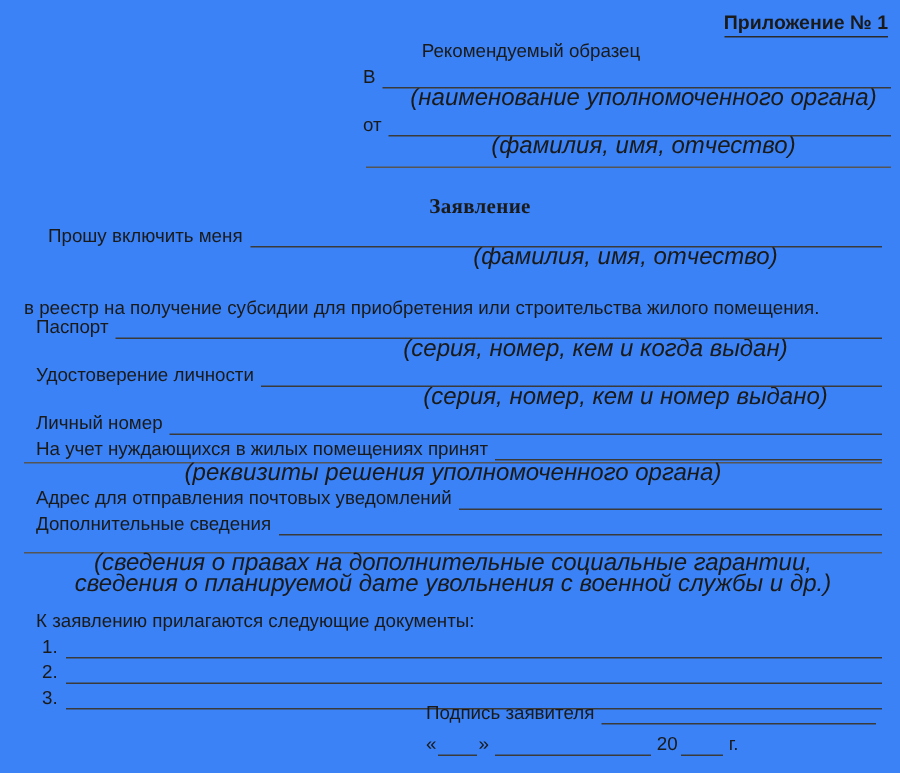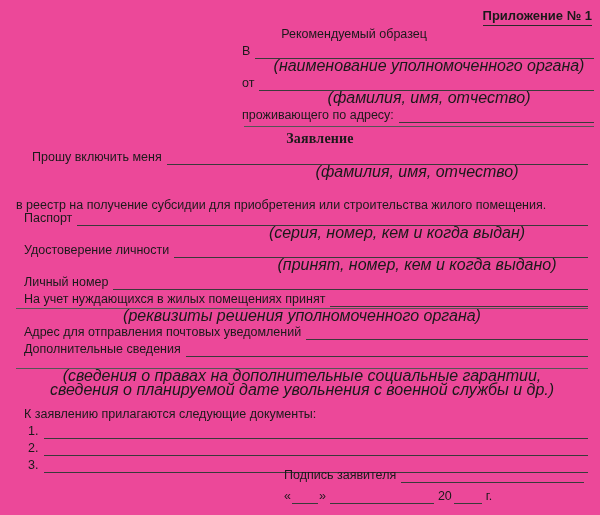--- a/index.html
+++ b/index.html
@@ -11,21 +11,21 @@
   body {
     font-family: "Liberation Sans", "DejaVu Sans", sans-serif;
     color: #1a1a1a;
     -webkit-font-smoothing: antialiased;
   }
 
   .page {
     position: relative;
     width: 600px;
     height: 515px;
-    background: #ec4899;
+    background: #3b82f6;
     overflow: hidden;
     box-sizing: border-box;
     padding: 0;
   }
 
   
   .row {
     position: relative;
     display: flex;
     align-items: flex-end;
@@ -233,24 +233,20 @@
     <div class="gap-3"></div>
 
     <div class="row">
       <span class="lbl">от</span>
       <span class="fill"></span>
     </div>
     <div class="caption">(фамилия, имя, отчество)</div>
 
     <div class="gap-3"></div>
 
-    <div class="row">
-      <span class="lbl">проживающего по адресу:</span>
-      <span class="fill"></span>
-    </div>
     <div class="addr-extra"></div>
   </div>
 
   <div class="doc-title">
     <span class="doc-title-inner">Заявление</span>
   </div>
 
   <div class="block b-request">
     <div class="row indent-1">
       <span class="lbl">Прошу включить меня</span>
@@ -270,21 +266,21 @@
       <span class="fill"></span>
     </div>
     <div class="caption cap-right-b">(серия, номер, кем и когда выдан)</div>
 
     <div class="gap-3"></div>
 
     <div class="row indent-2">
       <span class="lbl">Удостоверение личности</span>
       <span class="fill"></span>
     </div>
-    <div class="caption cap-right-c">(принят, номер, кем и когда выдано)</div>
+    <div class="caption cap-right-c">(серия, номер, кем и номер выдано)</div>
 
     <div class="gap-3"></div>
 
     <div class="row indent-2">
       <span class="lbl">Личный номер</span>
       <span class="fill"></span>
     </div>
 
     <div class="gap-2"></div>
 

